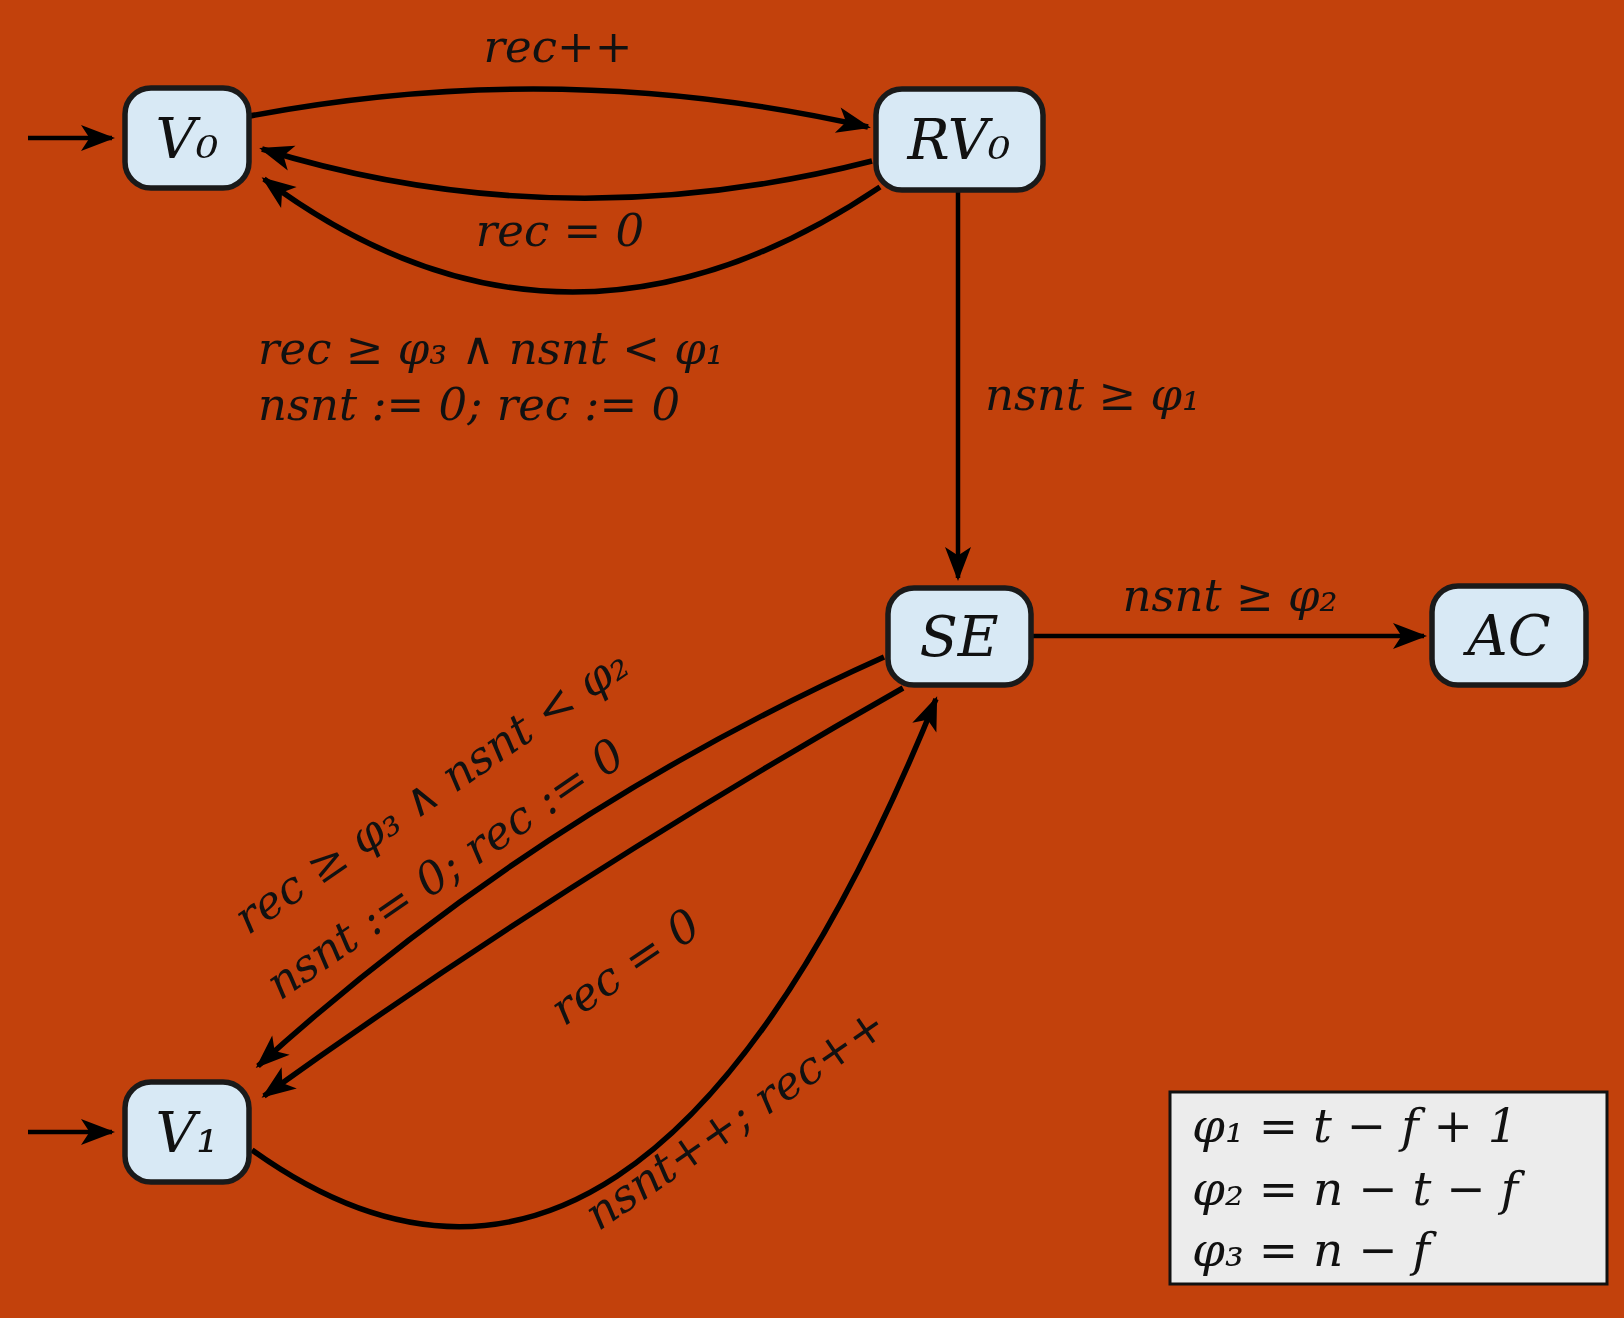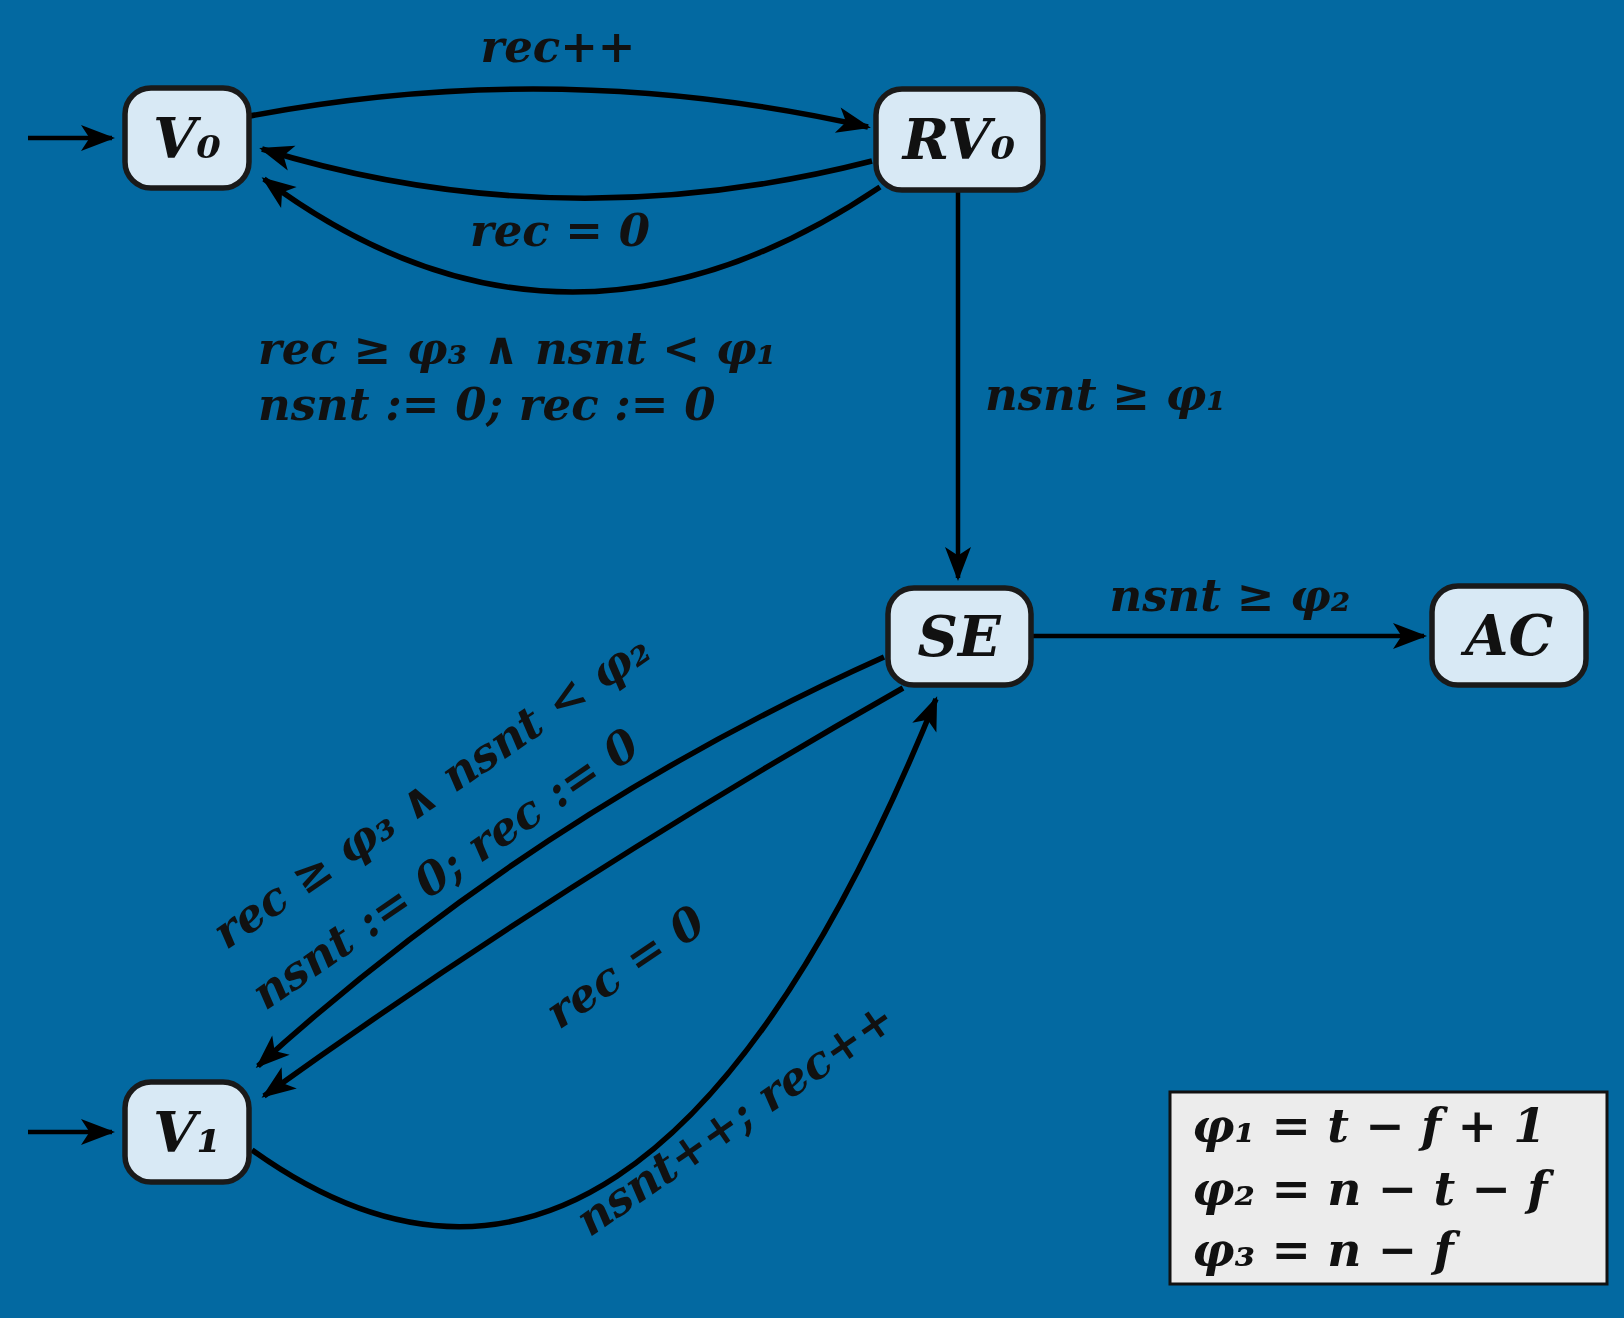--- a/index.html
+++ b/index.html
@@ -4,23 +4,22 @@
 <style>
   html, body {
     margin: 0;
     padding: 0;
     background: #ffffff;
   }
   .stage {
     position: relative;
     width: 1624px;
     height: 1318px;
-    background: #0369a1;
+    background: #c2410c;
     overflow: hidden;
-    font-weight: bold;
   }
   svg { display: block; }
   .state-box {
     fill: var(--node-fill, #d8e9f5);
     stroke: #1a1a1a;
     stroke-width: 5.5;
   }
   .state-label {
     font-family: "DejaVu Serif", "Liberation Serif", serif;
     font-style: italic;

